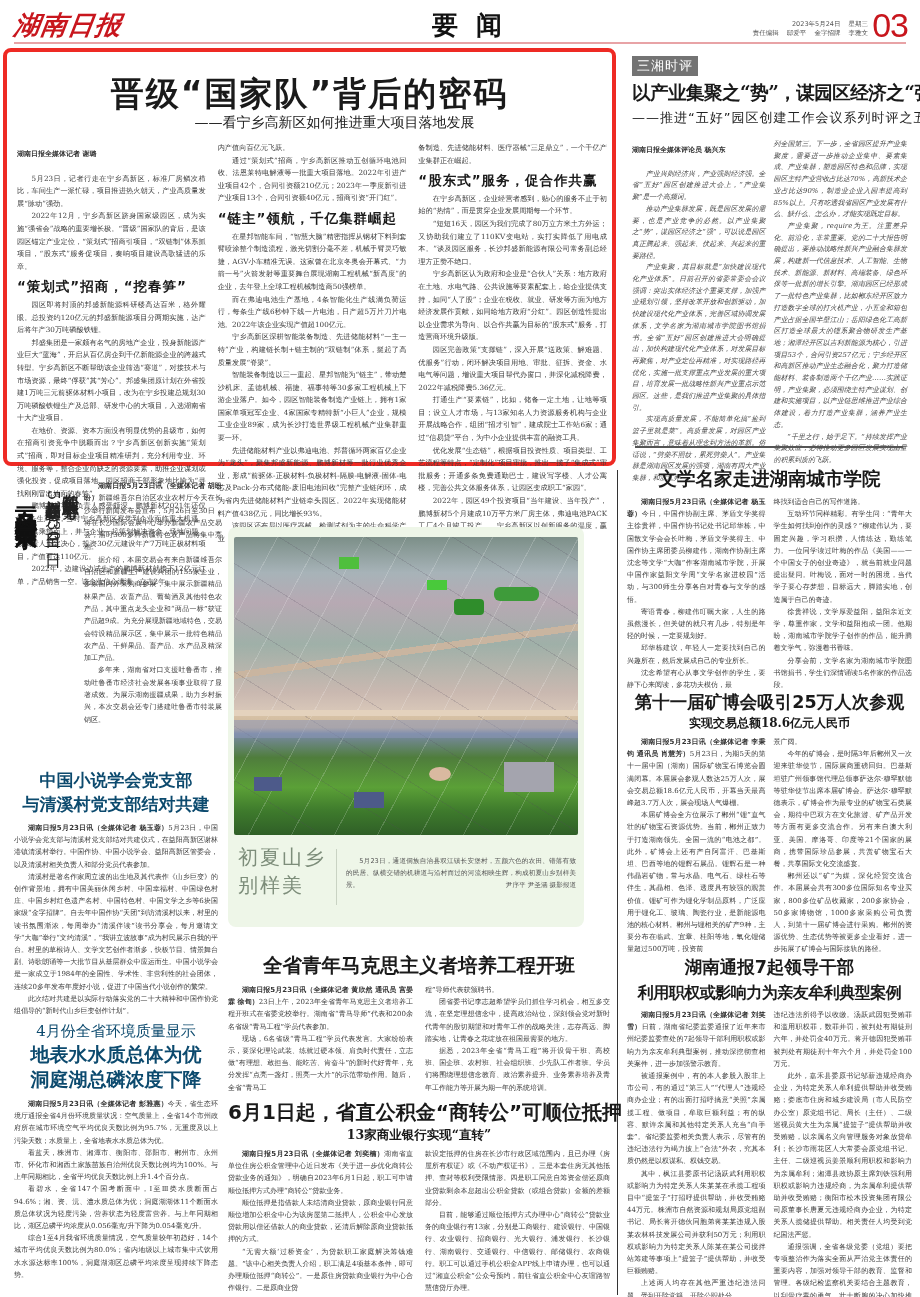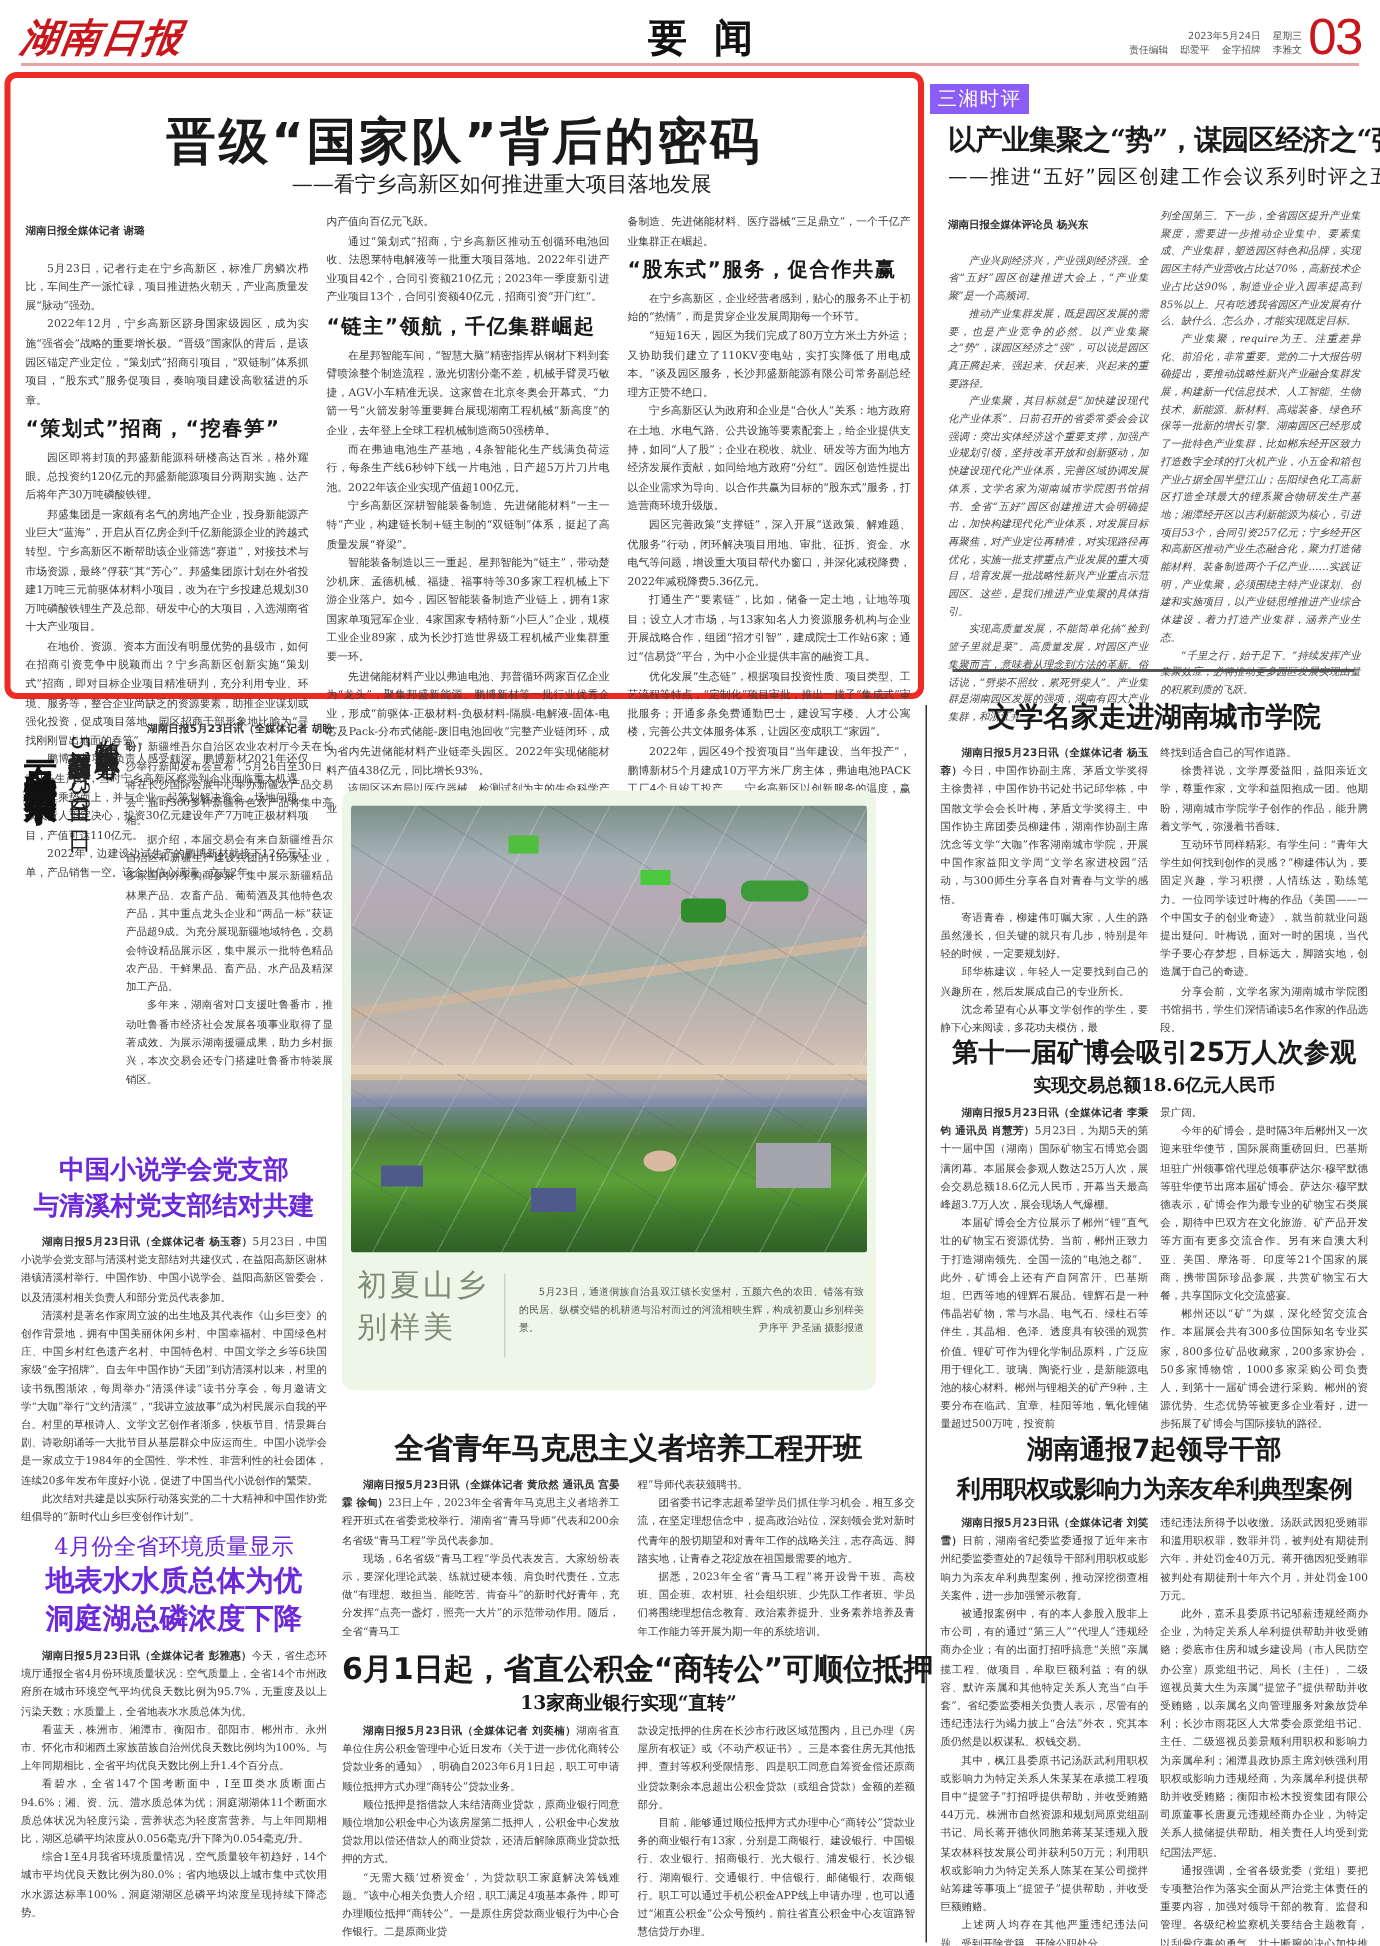--- a/index.html
+++ b/index.html
@@ -19,42 +19,42 @@
   .lead-title { position: absolute; left: 0; right: 0; top: 20px; text-align: center; font-family: "DejaVu Sans", sans-serif; font-weight: bold; font-size: 33px; color: #1a1a1a; letter-spacing: 2px; }
   .lead-sub { position: absolute; left: 0; right: 0; top: 62px; text-align: center; font-family: "DejaVu Serif", serif; font-size: 14px; color: #222; padding-left: 50px; }
   .lead-cols { position: absolute; left: 10px; top: 90px; width: 590px; display: flex; gap: 12px; }
   .col { flex: 1; font-size: 7.2px; line-height: 12.6px; color: #3a3a3a; text-align: justify; }
   .col p { text-indent: 2em; }
   .byline { font-family: "DejaVu Sans", sans-serif; font-weight: bold; font-size: 7px; color: #333; margin: 6px 0 12px 0; text-indent: 0 !important; }
   .subhead { font-family: "DejaVu Sans", sans-serif; font-weight: bold; font-size: 13.5px; color: #1a1a1a; text-align: left; margin: 7px 0 6px 0; text-indent: 0 !important; letter-spacing: 1px; }
 
   
   .comment { position: absolute; left: 620px; top: 48px; width: 295px; height: 395px; }
-  .tag-label { display: inline-block; margin-top: 8px; background: #8b5cf6; color: #fff; font-family: "DejaVu Sans", sans-serif; font-size: 13px; padding: 1px 5px; letter-spacing: 1px; }
+  .tag-label { display: inline-block; margin-left: 12px; margin-top: 8px; background: #737373; color: #fff; font-family: "DejaVu Sans", sans-serif; font-size: 13px; padding: 1px 5px; letter-spacing: 1px; }
   .comment-title { margin-left: 12px; margin-top: 4px; font-family: "DejaVu Serif", serif; font-weight: bold; font-size: 18.5px; color: #1a1a1a; white-space: nowrap; letter-spacing: -0.5px; }
   .comment-sub { margin-left: 12px; margin-top: 4px; font-family: "DejaVu Sans", sans-serif; font-size: 13px; color: #222; letter-spacing: 1px; white-space: nowrap; }
   .comment-cols { display: flex; gap: 8px; padding: 0 8px 0 12px; margin-top: 12px; }
   .comment-cols .col { font-size: 6.9px; line-height: 11.7px; font-style: italic; color: #444; }
   .comment-rule { position: absolute; left: 635px; width: 268px; top: 446px; height: 2px; background: #555; }
 
   
   .vline { position: absolute; width: 1px; background: #333; }
 
   
   .xj { position: absolute; left: 8px; top: 480px; width: 210px; height: 268px; }
   .xj-big { position: absolute; left: 6px; top: 10px; writing-mode: vertical-rl; font-family: "DejaVu Sans", sans-serif; font-weight: bold; font-size: 22px; color: #111; letter-spacing: 2px; line-height: 24px; }
   .xj-small1 { position: absolute; left: 52px; top: 0; writing-mode: vertical-rl; font-family: "DejaVu Serif", serif; font-size: 17px; color: #222; letter-spacing: 1px; }
   .xj-small2 { position: absolute; left: 34px; top: 10px; writing-mode: vertical-rl; font-family: "DejaVu Serif", serif; font-size: 16px; color: #222; letter-spacing: 0px; }
   .xj-text { position: absolute; left: 76px; top: 0; width: 138px; font-size: 7px; line-height: 12.3px; color: #3a3a3a; text-align: justify; }
   .xj-text p { text-indent: 2em; }
   .xj-text .byline-in { font-family: "DejaVu Sans", sans-serif; font-weight: bold; color: #333; }
 
   
   .story { position: absolute; }
-  .story-title { text-align: center; font-family: "DejaVu Sans", sans-serif; font-weight: bold; color: #6d28d9; }
+  .story-title { text-align: center; font-family: "DejaVu Sans", sans-serif; font-weight: bold; color: #0c4a6e; }
   .story-body { font-size: 7px; line-height: 12.2px; color: #3a3a3a; text-align: justify; }
   .story-body p { text-indent: 2em; }
   .byline-in { font-family: "DejaVu Sans", sans-serif; font-weight: bold; color: #333; }
 
   
   .photo-card { position: absolute; left: 228px; top: 527px; width: 356px; height: 400px; background: #eef6e8; border-radius: 8px; }
   .photo { position: absolute; left: 6px; top: 10px; width: 344px; height: 298px; border-radius: 2px; overflow: hidden;
     background:
       linear-gradient(172deg, transparent 0 39%, #c9b5a0 39% 41%, transparent 41%),
       linear-gradient(180deg, #7c8f88 0%, #a7b3b8 12%, #b7a9b3 22%, #9fb0a8 36%, #c9b8b0 52%, #d7c6b8 58%, #d9c4a8 59%, #cdb79c 64%, #7a8aa5 66%, #4f7d3c 74%, #5ba037 84%, #3e7a2c 92%, #2f5f27 100%);
@@ -251,22 +251,22 @@
   <div class="center-story-title" style="font-size:18.5px; line-height:26px; margin-bottom:4px;">文学名家走进湖南城市学院</div>
   <div class="two-col" style="gap:8px;">
     <div class="story-body">
       <p><span class="byline-in">湖南日报5月23日讯（全媒体记者 杨玉蓉）</span><span>今日，中国作协副主席、茅盾文学奖得主徐贵祥，中国作协书记处书记邱华栋，中国散文学会会长叶梅，茅盾文学奖得主、中国作协主席团委员柳建伟，湖南作协副主席沈念等文学“大咖”作客湖南城市学院，开展中国作家益阳文学周“文学名家进校园”活动，与300师生分享各自对青春与文学的感悟。</span></p>
       <p>寄语青春，柳建伟叮嘱大家，人生的路虽然漫长，但关键的就只有几步，特别是年轻的时候，一定要规划好。</p>
       <p>邱华栋建议，年轻人一定要找到自己的兴趣所在，然后发展成自己的专业所长。</p>
       <p>沈念希望有心从事文学创作的学生，要静下心来阅读，多花功夫模仿，最</p>
     </div>
     <div class="story-body">
       <p style="text-indent:0">终找到适合自己的写作道路。</p>
+      <p>互动环节同样精彩。有学生问：“青年大学生如何找到创作的灵感？”柳建伟认为，要固定兴趣，学习积攒，人情练达，勤练笔力。一位同学读过叶梅的作品《美国——一个中国女子的创业奇迹》，就当前就业问题提出疑问。叶梅说，面对一时的困境，当代学子要心存梦想，目标远大，脚踏实地，创造属于自己的奇迹。</p>
       <p>徐贵祥说，文学厚爱益阳，益阳亲近文学，尊重作家，文学和益阳抱成一团。他期盼，湖南城市学院学子创作的作品，能升腾着文学气，弥漫着书香味。</p>
-      <p>互动环节同样精彩。有学生问：“青年大学生如何找到创作的灵感？”柳建伟认为，要固定兴趣，学习积攒，人情练达，勤练笔力。一位同学读过叶梅的作品《美国——一个中国女子的创业奇迹》，就当前就业问题提出疑问。叶梅说，面对一时的困境，当代学子要心存梦想，目标远大，脚踏实地，创造属于自己的奇迹。</p>
       <p>分享会前，文学名家为湖南城市学院图书馆捐书，学生们深情诵读5名作家的作品选段。</p>
     </div>
   </div>
 </section>
 
 <section class="story" style="left:627px; top:690px; width:285px;">
   <div class="center-story-title" style="font-size:17.5px; line-height:25px;">第十一届矿博会吸引25万人次参观</div>
   <div class="center-story-title" style="font-family:'DejaVu Serif',serif; font-size:12px; line-height:17px; margin-bottom:4px;">实现交易总额18.6亿元人民币</div>
   <div class="two-col" style="gap:8px;">
     <div class="story-body">

